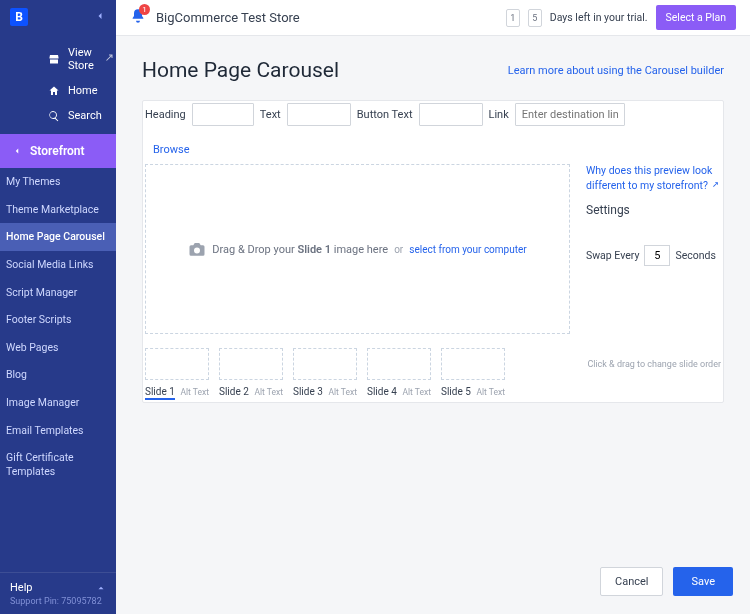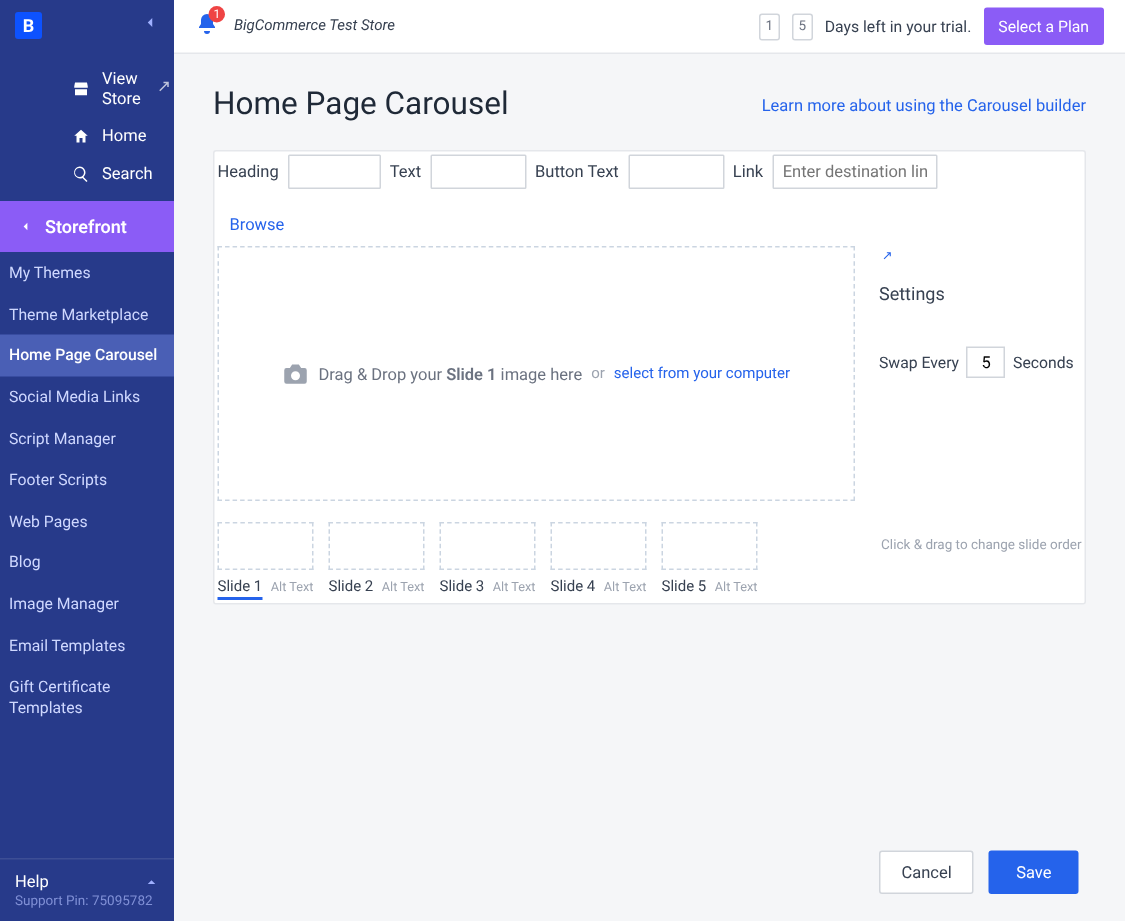--- a/index.html
+++ b/index.html
@@ -24,21 +24,21 @@
     
     .help-sec { padding: 8px 10px; border-top: 1px solid rgba(255,255,255,0.1); }
     .help-title { font-size: 11px; color: #fff; display: flex; justify-content: space-between; align-items: center; }
     .help-pin { font-size: 9px; color: #8090d6; margin-top: 2px; }
     
     .main { flex: 1; display: flex; flex-direction: column; background: #f5f6f8; }
     
     .topbar { height: 36px; background: #fff; border-bottom: 1px solid #e5e7eb; display: flex; align-items: center; padding: 0 14px; gap: 10px; }
     .bell-wrap { position: relative; cursor: pointer; }
     .bell-badge { position: absolute; top: -4px; right: -4px; background: #ef4444; color: #fff; font-size: 8px; border-radius: 50%; width: 11px; height: 11px; display: flex; align-items: center; justify-content: center; }
-    .store-name { font-size: 10px; color: #374151; font-style: italic; }
+    .store-name { font-size: 13px; color: #374151; }
     .trial-group { margin-left: auto; display: flex; align-items: center; gap: 8px; }
     .trial-box { width: 14px; height: 18px; border: 1px solid #d1d5db; border-radius: 2px; display: flex; align-items: center; justify-content: center; font-size: 9px; color: #6b7280; }
     .trial-txt { font-size: 10.5px; color: #374151; }
     .select-plan-btn { background: #8b5cf6; color: #fff; border: none; padding: 6px 10px; font-size: 10.5px; border-radius: 2px; cursor: pointer; }
     
     .content { flex: 1; padding: 22px 26px; overflow-y: auto; }
     .page-hdr { display: flex; justify-content: space-between; align-items: center; margin-bottom: 18px; }
     .page-title { font-size: 21px; font-weight: 400; color: #1f2937; }
     .learn-link { font-size: 11px; color: #2563eb; text-decoration: none; cursor: pointer; }
     
@@ -70,21 +70,21 @@
     .slides-row { display: flex; gap: 10px; margin-top: 14px; align-items: flex-end; }
     .slide-thumb { width: 64px; height: 32px; border: 1px dashed #cbd5e1; }
     .drag-hint { font-size: 9px; color: #9ca3af; margin-left: auto; align-self: center; }
     
     .slide-labels { display: flex; gap: 10px; margin-top: 6px; }
     .slide-lbl-grp { width: 64px; display: flex; align-items: baseline; justify-content: space-between; }
     .slide-lbl { font-size: 10px; color: #374151; }
     .slide-lbl.active { border-bottom: 2px solid #2563eb; padding-bottom: 1px; }
     .alt-lbl { font-size: 8.5px; color: #9ca3af; cursor: pointer; }
     
-    .footer-btns { display: flex; justify-content: flex-end; gap: 10px; padding: 14px 31px 18px; }
+    .footer-btns { display: flex; justify-content: flex-end; gap: 10px; padding: 14px 17px 18px; }
     .btn-cancel { background: #fff; border: 1px solid #d1d5db; padding: 7px 14px; font-size: 11px; color: #374151; cursor: pointer; border-radius: 2px; }
     .btn-save { background: #2563eb; color: #fff; border: none; padding: 7px 18px; font-size: 11px; cursor: pointer; border-radius: 2px; }
   </style>
 </head>
 <body>
 
 <div class="sidebar">
   <div class="logo-area">
     <div class="logo-sq">B</div>
     <div class="collapse-ic">
@@ -186,21 +186,21 @@
       <div class="body-row">
         <div class="drop-area">
           <svg class="cam-ic" width="18" height="18" viewBox="0 0 24 24" fill="#9ca3af">
               <path d="M4 7h3l2-3h6l2 3h3a2 2 0 012 2v10a2 2 0 01-2 2H4a2 2 0 01-2-2V9a2 2 0 012-2zm8 3a4 4 0 100 8 4 4 0 000-8z"></path>
             </svg>
           <div class="drop-txt"><span>Drag &amp; Drop your </span><b>Slide 1</b><span> image here</span></div>
           <div class="or-txt">or</div>
           <div class="sel-comp">select from your computer</div>
         </div>
         <div class="settings-col">
-          <a class="why-link"> <svg width="9" height="9" viewBox="0 0 24 24" fill="#2563eb" style="vertical-align:middle">
+          <a class="why-link"><span>Why does this preview look different to my storefront?</span> <svg width="9" height="9" viewBox="0 0 24 24" fill="#2563eb" style="vertical-align:middle">
                 <path d="M14 3h7v7h-2V6.4l-9.3 9.3-1.4-1.4L17.6 5H14V3z"></path>
               </svg></a>
           <div class="settings-hd">Settings</div>
           <div class="swap-row">
             <span>Swap Every</span>
             <input class="swap-inp" value="5" style="">
             <span>Seconds</span>
           </div>
         </div>
       </div>

